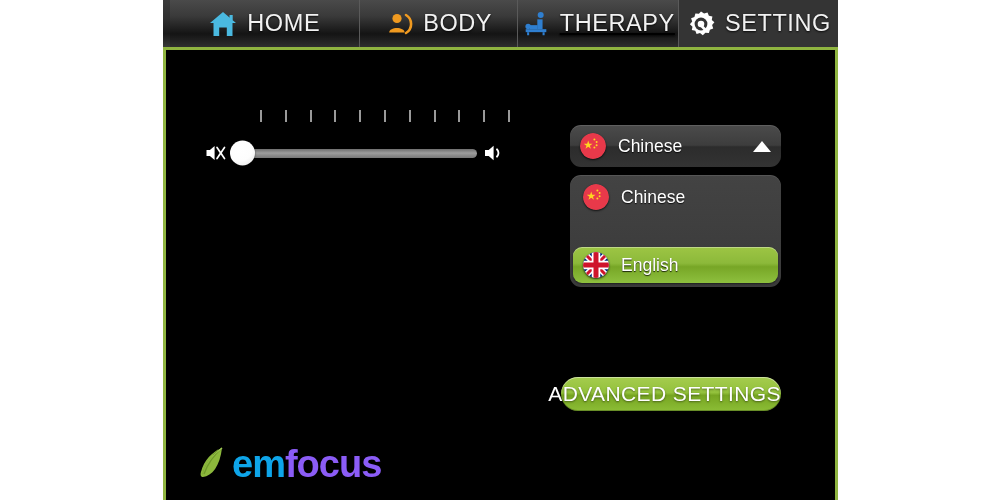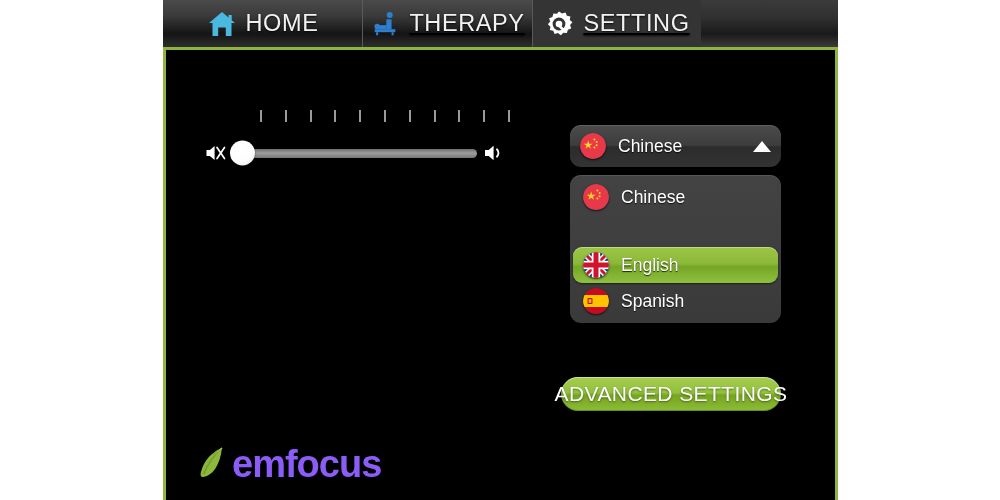--- a/index.html
+++ b/index.html
@@ -39,28 +39,27 @@
     position: relative;
     display: flex;
     align-items: center;
     justify-content: center;
     gap: 9px;
     height: 100%;
     box-sizing: border-box;
     background: linear-gradient(to bottom, #4a4a4a 0%, #3a3a3a 34%, #141414 72%, #2e2e2e 100%);
     border-right: 1px solid #5a5a5a;
   }
-  .tab.t-home    { width: 200px; }
+  .tab.t-home    { width: 200px; margin-left: 7px; }
   .tab.t-body    { width: 167px; }
   .tab.t-therapy { width: 170px; text-decoration: underline; }
   .tab.t-setting {
     width: 168px;
     border-right: none;
     background: #343434;
-    text-decoration: underline;
   }
   .tab .tablabel {
     color: #f2f2f2;
     font-size: 23.5px;
     letter-spacing: 0.6px;
     text-shadow: 0 1px 2px rgba(0,0,0,0.85);
     white-space: nowrap;
   }
   .tab .tabicon {
     display: flex;
@@ -228,21 +227,21 @@
     top: 327px;
     width: 220px;
     height: 34px;
     border-radius: 17px;
     background: linear-gradient(to bottom, #a5cc4e 0%, #93c13c 46%, #76a521 54%, #8cbd36 100%);
     box-shadow: inset 0 1px 0 rgba(255,255,255,0.45),
                 inset 0 -1px 0 rgba(0,0,0,0.25),
                 0 2px 3px rgba(0,0,0,0.6);
     display: flex;
     align-items: center;
-    justify-content: center;
+    justify-content: flex-end;
   }
   .adv-btn span {
     color: #ffffff;
     font-size: 21px;
     letter-spacing: 0.4px;
     text-shadow: 0 1px 2px rgba(0,0,0,0.45);
     white-space: nowrap;
   }
 
   
@@ -252,40 +251,50 @@
     top: 392px;
     display: flex;
     align-items: center;
   }
   .logo-text {
     font-size: 38px;
     font-weight: bold;
     letter-spacing: -1px;
     margin-left: 0px;
   }
-  .logo-em { color: #8b5cf6; }
+  .logo-em { color: #0ea5e9; }
   .logo-focus { color: #8b5cf6; }
 </style>
 </head>
 <body>
 
 <div id="app">
 
   <div class="tabbar">
 
     <div class="tab t-home">
       <span class="tabicon">
         <svg width="30" height="30" viewBox="0 0 30 30">
           <path d="M15 3 L28 14 L24.5 14 L24.5 27 L18.8 27 L18.8 18.5 L11.2 18.5 L11.2 27 L5.5 27 L5.5 14 L2 14 Z" fill="#4ab9e0"></path>
           <rect x="21.5" y="6" width="3.2" height="5" fill="#4ab9e0"></rect>
         </svg>
       </span>
       <span class="tablabel">HOME</span>
     </div>
 
+    <div class="tab t-body">
+      <span class="tabicon">
+        <svg width="30" height="30" viewBox="0 0 30 30">
+          <path d="M22 6 A 10.5 10.5 0 0 1 22 24" stroke="#f09a20" stroke-width="2.6" fill="none" stroke-linecap="round"></path>
+          <circle cx="13" cy="9.5" r="4.6" fill="#f09a20"></circle>
+          <path d="M5.2 23.5 C5.2 17.5 20.6 17.5 20.6 23.5 Z" fill="#f09a20"></path>
+        </svg>
+      </span>
+      <span class="tablabel">BODY</span>
+    </div>
 
     <div class="tab t-therapy">
       <span class="tabicon">
         <svg width="32" height="30" viewBox="0 0 32 30">
           <circle cx="21" cy="5.3" r="3.2" fill="#2f7fd0"></circle>
           <path d="M17.4 10 h5.6 v10.5 h-5.6 z" fill="#2f7fd0"></path>
           <path d="M5 20.5 h22 v3.2 h-22 z" fill="#2f7fd0"></path>
           <path d="M6.5 23.7 h2.2 v3.4 h-2.2 z M23 23.7 h2.2 v3.4 h-2.2 z" fill="#2f7fd0"></path>
           <circle cx="7.6" cy="17.6" r="2.9" fill="#2f7fd0"></circle>
           <path d="M9.6 16.2 h8.2 v4.3 h-8.2 z" fill="#2f7fd0"></path>
@@ -394,38 +403,20 @@
                   <path d="M0 0 L26 26 M26 0 L0 26" stroke="#ffffff" stroke-width="6"></path>
                   <path d="M0 0 L26 26 M26 0 L0 26" stroke="#cf142b" stroke-width="3"></path>
                   <path d="M13 0 v26 M0 13 h26" stroke="#ffffff" stroke-width="8.5"></path>
                   <path d="M13 0 v26 M0 13 h26" stroke="#cf142b" stroke-width="5"></path>
                 </g>
               </svg>
             </span>
             <span class="lang-label">English</span>
           </div>
 
-          <div class="lang-opt">
-            <span class="flag">
-              <svg width="26" height="26" viewBox="0 0 26 26">
-                <defs>
-                  <clipPath id="esclip">
-                      <circle cx="13" cy="13" r="13"></circle>
-                    </clipPath>
-                </defs>
-                <g clip-path="url(#esclip)">
-                  <rect width="26" height="26" fill="#c60b1e"></rect>
-                  <rect y="7" width="26" height="12" fill="#ffc400"></rect>
-                  <rect x="4.5" y="10" width="5" height="6" rx="1" fill="#c60b1e"></rect>
-                  <rect x="5.6" y="11.2" width="2.8" height="3.6" fill="#ffc400"></rect>
-                </g>
-              </svg>
-            </span>
-            <span class="lang-label">Spanish</span>
-          </div>
 
         </div>
       </div>
 
       <div class="adv-btn">
         <span>ADVANCED SETTINGS</span>
       </div>
 
       <div class="logo">
         <span>

